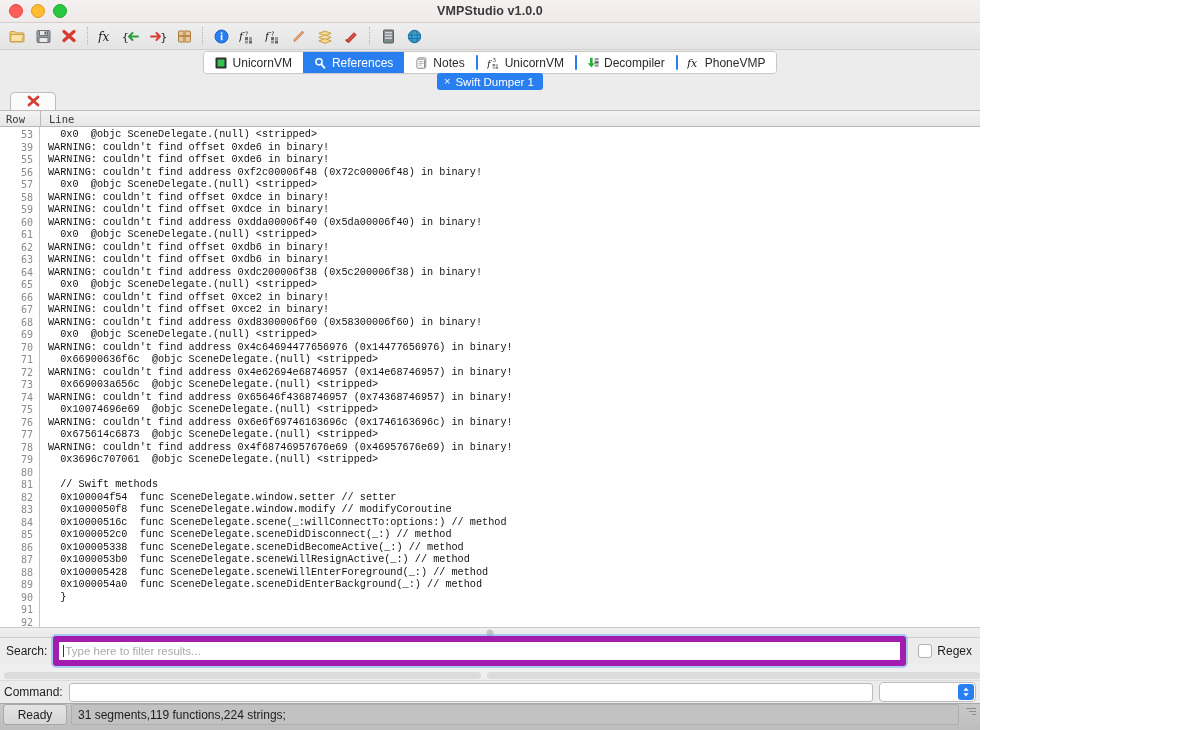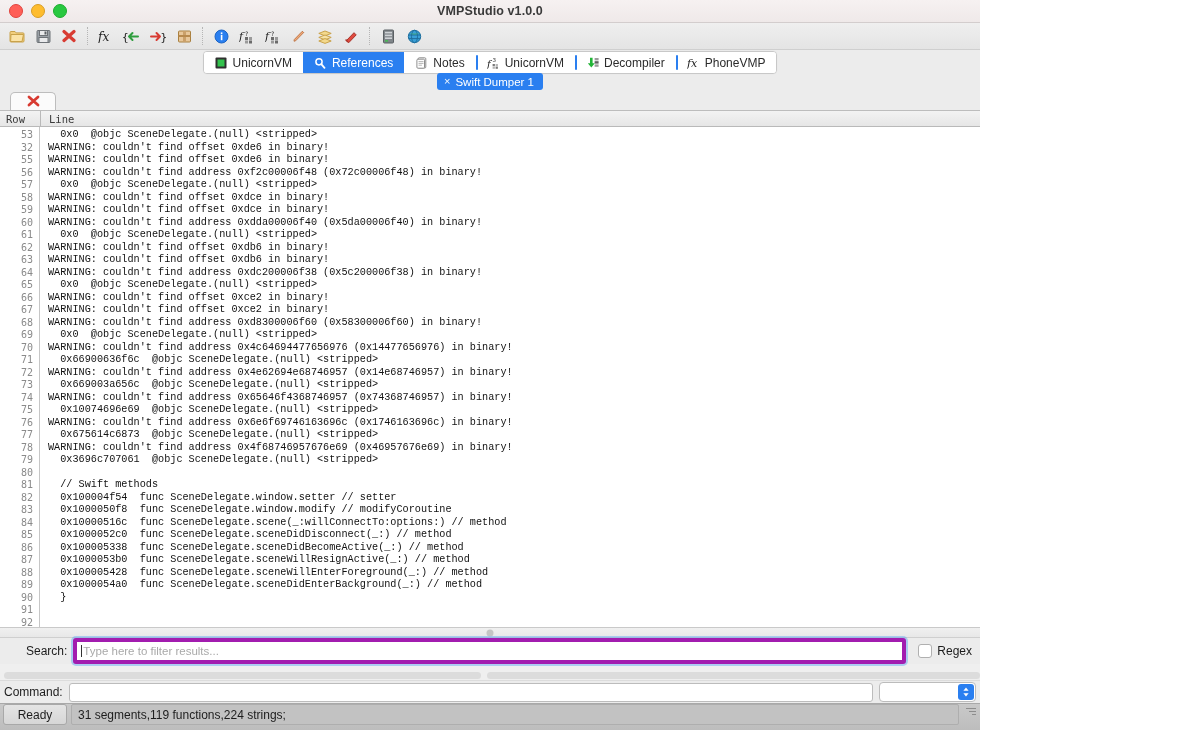--- a/index.html
+++ b/index.html
@@ -186,29 +186,28 @@
     background: #c4c4c4;
   }
 
   
   .searchrow {
     flex: 0 0 26px; height: 26px;
     background: #ececec;
     display: flex; align-items: center;
     padding: 0 6px;
     gap: 6px;
-    margin-left: 20px;
   }
   .lbl {
     font-size: 12px; color: #1c1c1c; white-space: nowrap;
   }
   .searchbox {
     flex: 1 1 auto; height: 18px;
     background: #ffffff;
-    border: 4px solid #a21caf;
+    border: 6px solid #a21caf;
     border-radius: 3px;
     box-shadow: 0 0 0 2px rgba(90,165,245,0.45);
     display: flex; align-items: center;
     padding: 0 4px;
     position: relative;
   }
   .caret {
     width: 1px; height: 12px; background: #333; margin-right: 1px;
   }
   .ph { font-size: 11.5px; color: #a9a9a9; }
@@ -515,21 +514,21 @@
 
   <div class="colheader">
     <div class="ch-row">Row</div>
     <div class="ch-sep"></div>
     <div class="ch-line">Line</div>
   </div>
 
   <div class="codearea">
     <div class="gutter" id="gutter">
         <div class="ln">53</div>
-        <div class="ln">32</div>
+        <div class="ln">39</div>
         <div class="ln">55</div>
         <div class="ln">56</div>
         <div class="ln">57</div>
         <div class="ln">58</div>
         <div class="ln">59</div>
         <div class="ln">60</div>
         <div class="ln">61</div>
         <div class="ln">62</div>
         <div class="ln">63</div>
         <div class="ln">64</div>

